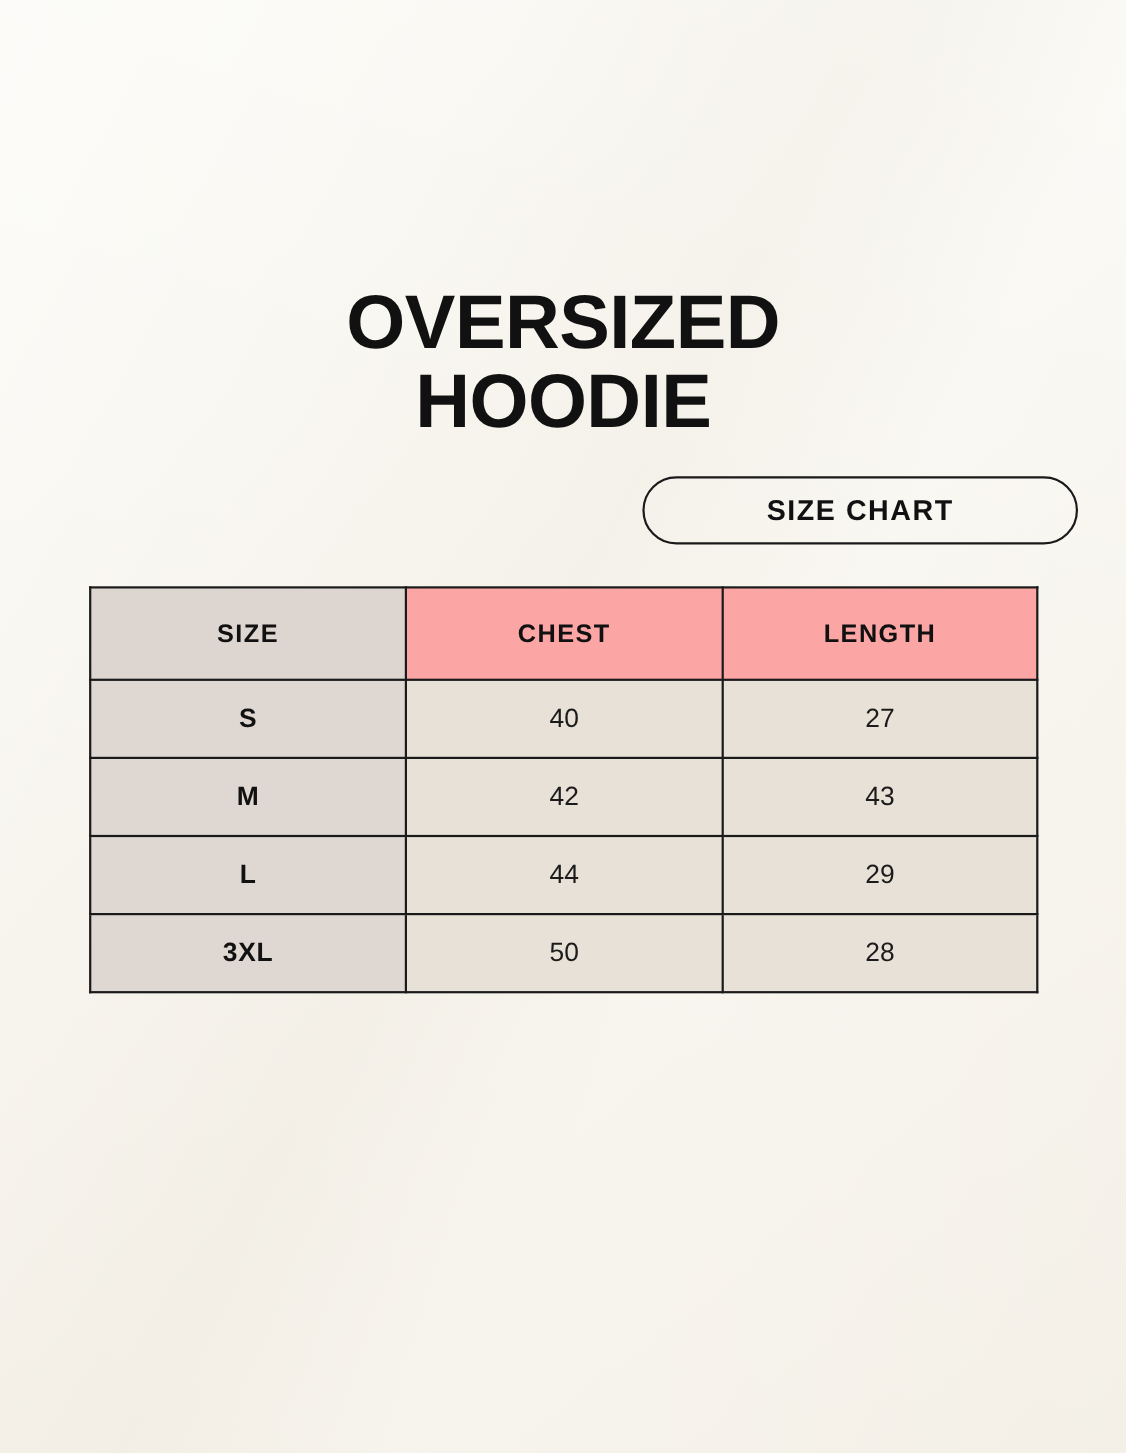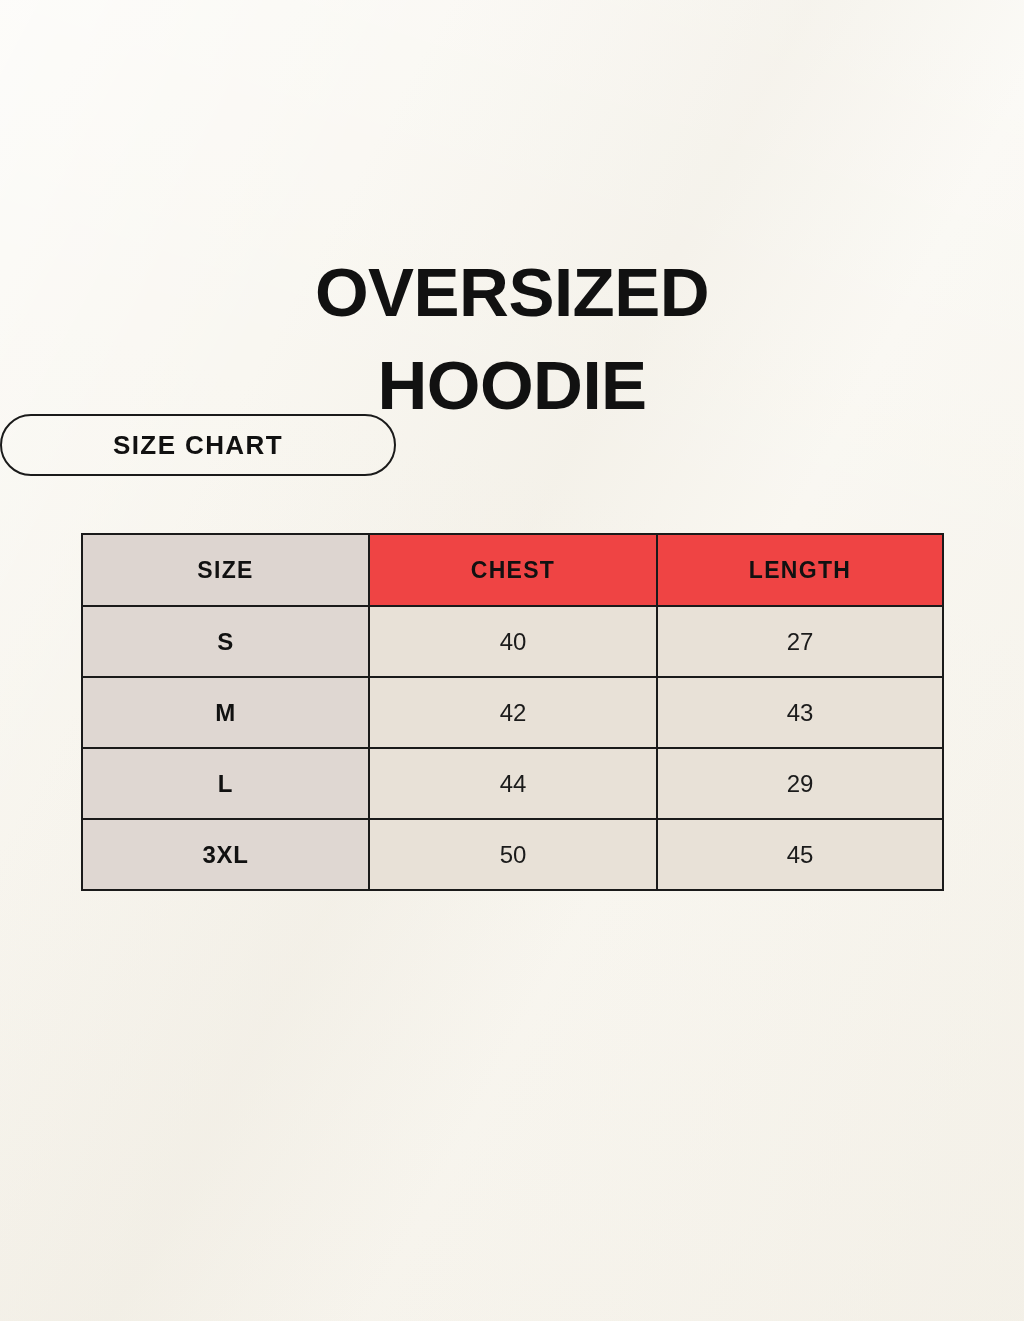--- a/index.html
+++ b/index.html
@@ -53,30 +53,30 @@
     text-align: center;
   }
   .title-line {
     display: block;
     font-size: 69px;
     line-height: 69px;
     font-weight: 700;
     letter-spacing: -0.5px;
     color: #111111;
   }
-  .title-line.second { margin-top: 24px; }
+  .title-line.second { margin-top: 3px; }
 
   
   .badge-wrap {
     position: absolute;
     left: 0;
-    top: 414px;
+    top: 433px;
     width: 980px;
     display: flex;
-    justify-content: flex-start;
+    justify-content: flex-end;
   }
   .badge {
     width: 396px;
     height: 62px;
     border: 2.5px solid #1a1a1a;
     border-radius: 34px;
     display: flex;
     align-items: center;
     justify-content: center;
     background: transparent;
@@ -104,32 +104,32 @@
   table.size-table th {
     border: 2px solid #1a1a1a;
     text-align: center;
     vertical-align: middle;
     padding: 0;
   }
   col.c-size   { width: 287px; }
   col.c-chest  { width: 288px; }
   col.c-length { width: 286px; }
 
-  thead tr { height: 72px; }
+  thead tr { height: 84px; }
   tbody tr { height: 71px; }
 
   th.head-size {
     background: #ddd5d0;
     font-size: 23px;
     font-weight: 700;
     letter-spacing: 1.3px;
     color: #111111;
   }
   th.head-measure {
-    background: #ef4444;
+    background: #fca5a5;
     font-size: 23px;
     font-weight: 700;
     letter-spacing: 1.3px;
     color: #111111;
   }
 
   td.cell-size {
     background: #dfd7d2;
     font-size: 24px;
     font-weight: 700;
@@ -200,20 +200,20 @@
           <td class="cell-value">43</td>
         </tr>
         <tr>
           <td class="cell-size">L</td>
           <td class="cell-value">44</td>
           <td class="cell-value">29</td>
         </tr>
         <tr>
           <td class="cell-size">3XL</td>
           <td class="cell-value">50</td>
-          <td class="cell-value">45</td>
+          <td class="cell-value">28</td>
         </tr>
       </tbody>
     </table>
   </div>
 
 
 </div>
 
 </body></html>

